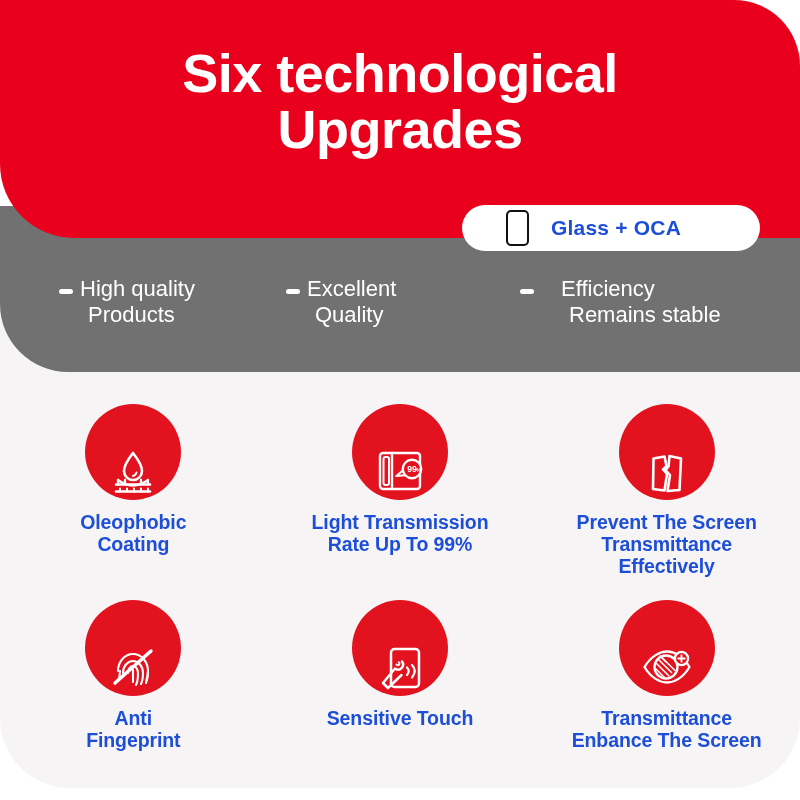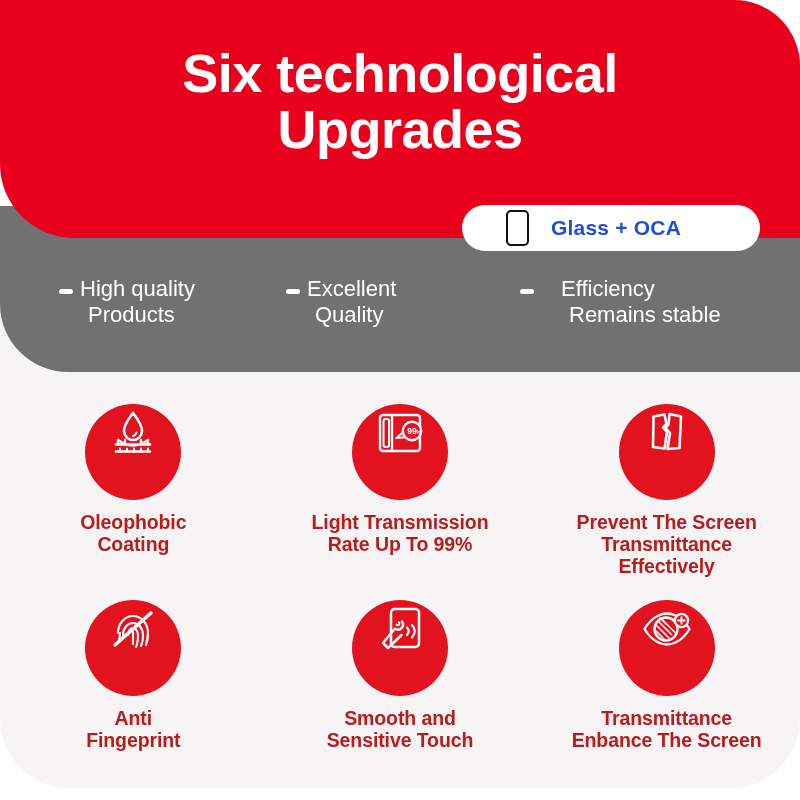--- a/index.html
+++ b/index.html
@@ -90,26 +90,26 @@
     display:grid;
     grid-template-columns:repeat(3,1fr);
     row-gap:22px;
   }
   .feature{
     display:flex;flex-direction:column;align-items:center;
   }
   .circle{
     width:96px;height:96px;border-radius:50%;
     background:#e2121e;
-    display:flex;align-items:flex-start;justify-content:center;
+    display:flex;align-items:flex-end;justify-content:center;
     margin-bottom:11px;
   }
   .circle svg{display:block;}
   .feature-label{
-    color:#b91c1c;
+    color:#1d4ed8;
     font-size:19.5px;
     font-weight:bold;
     line-height:1.14;
     text-align:center;
     letter-spacing:-0.1px;
   }
   .feature-label .ln{display:block;}
 </style>
 </head>
 <body>
@@ -245,21 +245,20 @@
           <svg width="56" height="56" viewBox="0 0 56 56" fill="none" stroke="#ffffff" stroke-width="2.5" stroke-linecap="round" stroke-linejoin="round">
             <rect x="19" y="9" width="28" height="38" rx="3.5"></rect>
             <path d="M30 21.5 a5 5 0 0 1 -7 7 L11 43 l5 5 L29.5 35"></path>
             <path d="M24.5 24.5 a1.6 1.6 0 1 0 2.2 -2.2" stroke-width="1.9"></path>
             <path d="M35 27.5 q3.5 3.5 0 7.5" stroke-width="2.2"></path>
             <path d="M40 25 q5.5 5.5 0 12.5" stroke-width="2.2"></path>
           </svg>
         </span>
       </div>
       <div class="feature-label">
-        <span class="ln">Smooth and</span>
         <span class="ln">Sensitive Touch</span>
       </div>
     </div>
 
     <div class="feature">
       <div class="circle">
         <span>
           <svg width="58" height="58" viewBox="0 0 58 58" fill="none" stroke="#ffffff" stroke-width="2.3" stroke-linecap="round" stroke-linejoin="round">
             <path d="M6.5 29 C13 18 22 13.5 29 13.5 S45 18 51.5 29 C45 40 36 44.5 29 44.5 S13 40 6.5 29 Z"></path>
             <circle cx="28" cy="29" r="11.5"></circle>

